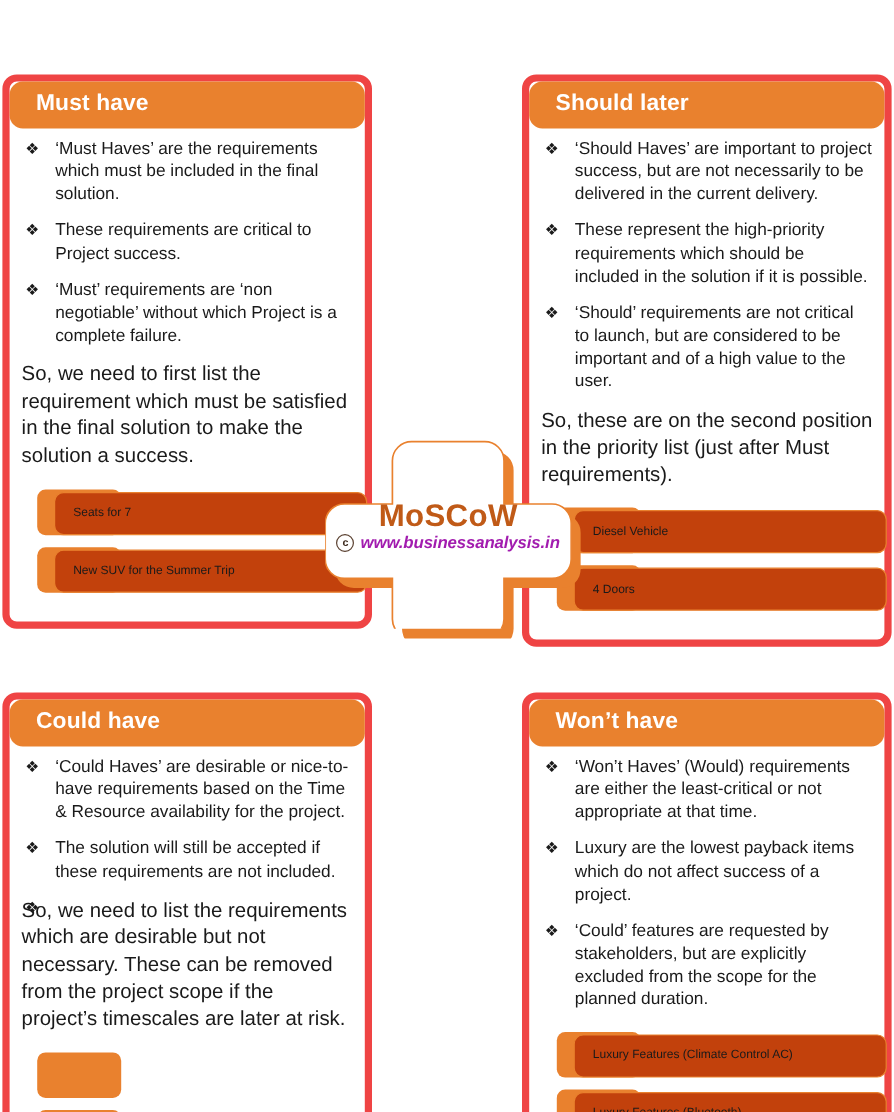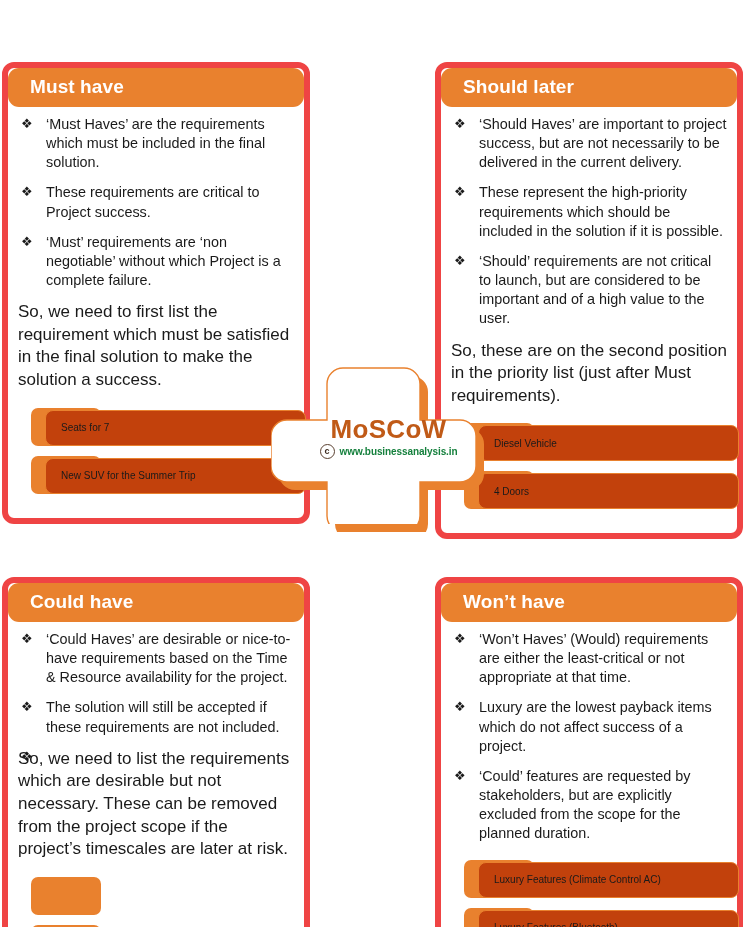--- a/index.html
+++ b/index.html
@@ -136,21 +136,21 @@
     top: 0;
     width: 205px;
     height: 160px;
   }
   .cross-shadow {
     left: 8px;
     top: 8px;
   }
   .cross-label {
     position: absolute;
-    left: 15px;
+    left: 0;
     top: 52px;
     width: 205px;
     text-align: center;
     z-index: 3;
   }
   .moscow-word {
     font-size: 26px;
     font-weight: bold;
     color: #C05A17;
     letter-spacing: 0.3px;
@@ -169,24 +169,25 @@
     border: 1.2px solid #5a4030;
     border-radius: 50%;
     font-size: 9px;
     line-height: 13px;
     text-align: center;
     color: #3d2b1f;
     font-weight: bold;
     box-sizing: border-box;
   }
   .site-url {
-    font-size: 10px;
+    font-size: 14px;
     font-weight: bold;
-    color: #15803d;
+    color: #a21caf;
     letter-spacing: -0.1px;
+    font-style: italic;
   }
 </style>
 </head>
 <body>
 
 <div class="card" id="q0" style="left:2px; top:2px;">
   <div class="card-shadow"></div>
   <div class="card-body">
     <div class="card-header">Must have</div>
     <div class="card-content">

